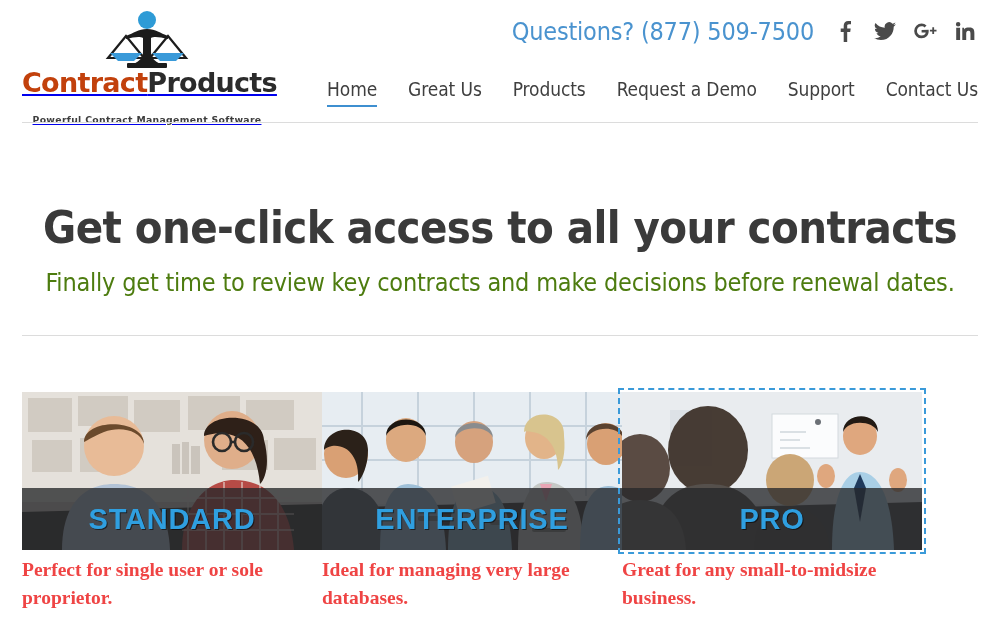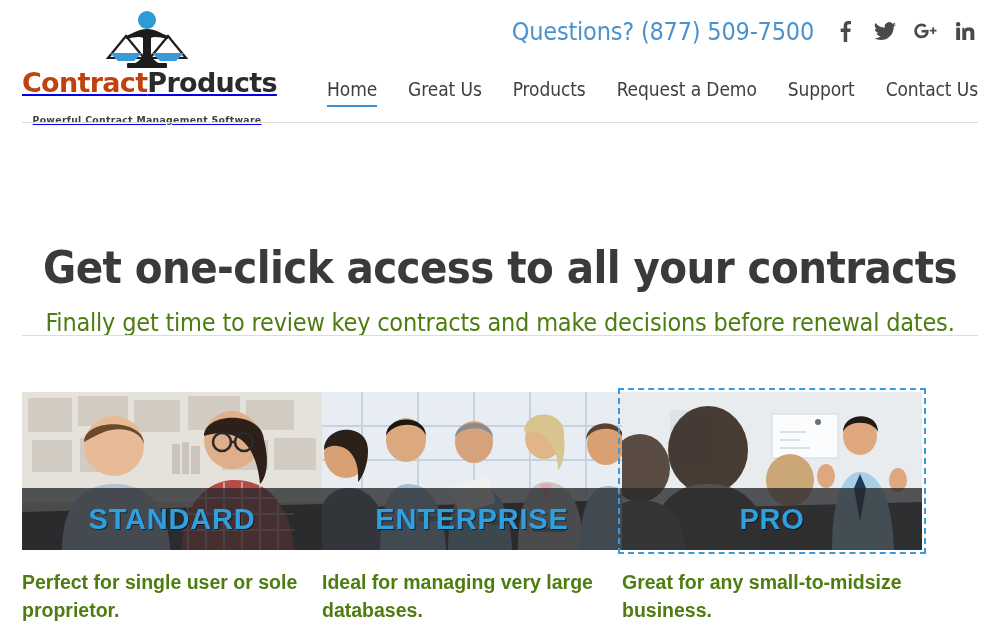--- a/index.html
+++ b/index.html
@@ -100,21 +100,21 @@
     position: absolute;
     left: 22px;
     width: 956px;
     height: 1px;
     background: #dcdcdc;
   }
   .divider-top { top: 122px; }
   .divider-mid { top: 335px; }
 
   
-  .hero { position: absolute; left: 0; top: 122px; width: 1000px; text-align: center; margin-top: 40px; }
+  .hero { position: absolute; left: 0; top: 122px; width: 1000px; text-align: center; }
   .hero-title {
     font-family: "DejaVu Sans Condensed", "Liberation Sans Narrow", "Liberation Sans", sans-serif;
     font-size: 45px;
     font-weight: bold;
     color: #3a3a3a;
     letter-spacing: -0.6px;
     margin-top: 82px;
     line-height: 1.08;
     white-space: nowrap;
   }
@@ -164,26 +164,26 @@
     font-family: "Liberation Sans", sans-serif;
     font-size: 29px;
     font-weight: bold;
     color: #2f9fe0;
     letter-spacing: 0.8px;
     text-shadow: 1px 1px 0 rgba(0,0,0,0.55);
     white-space: nowrap;
   }
 
   .plan-caption {
-    font-family: Liberation Sans, sans-serif;
+    font-family: Liberation Serif, serif;
     font-size: 19.5px;
     font-weight: bold;
-    color: #4d7c0f;
+    color: #ef4444;
     line-height: 1.42;
-    margin-top: 19px;
+    margin-top: 6px;
     width: 290px;
   }
 </style>
 </head>
 <body>
 
 <div class="page">
 
   <div class="header">
 

